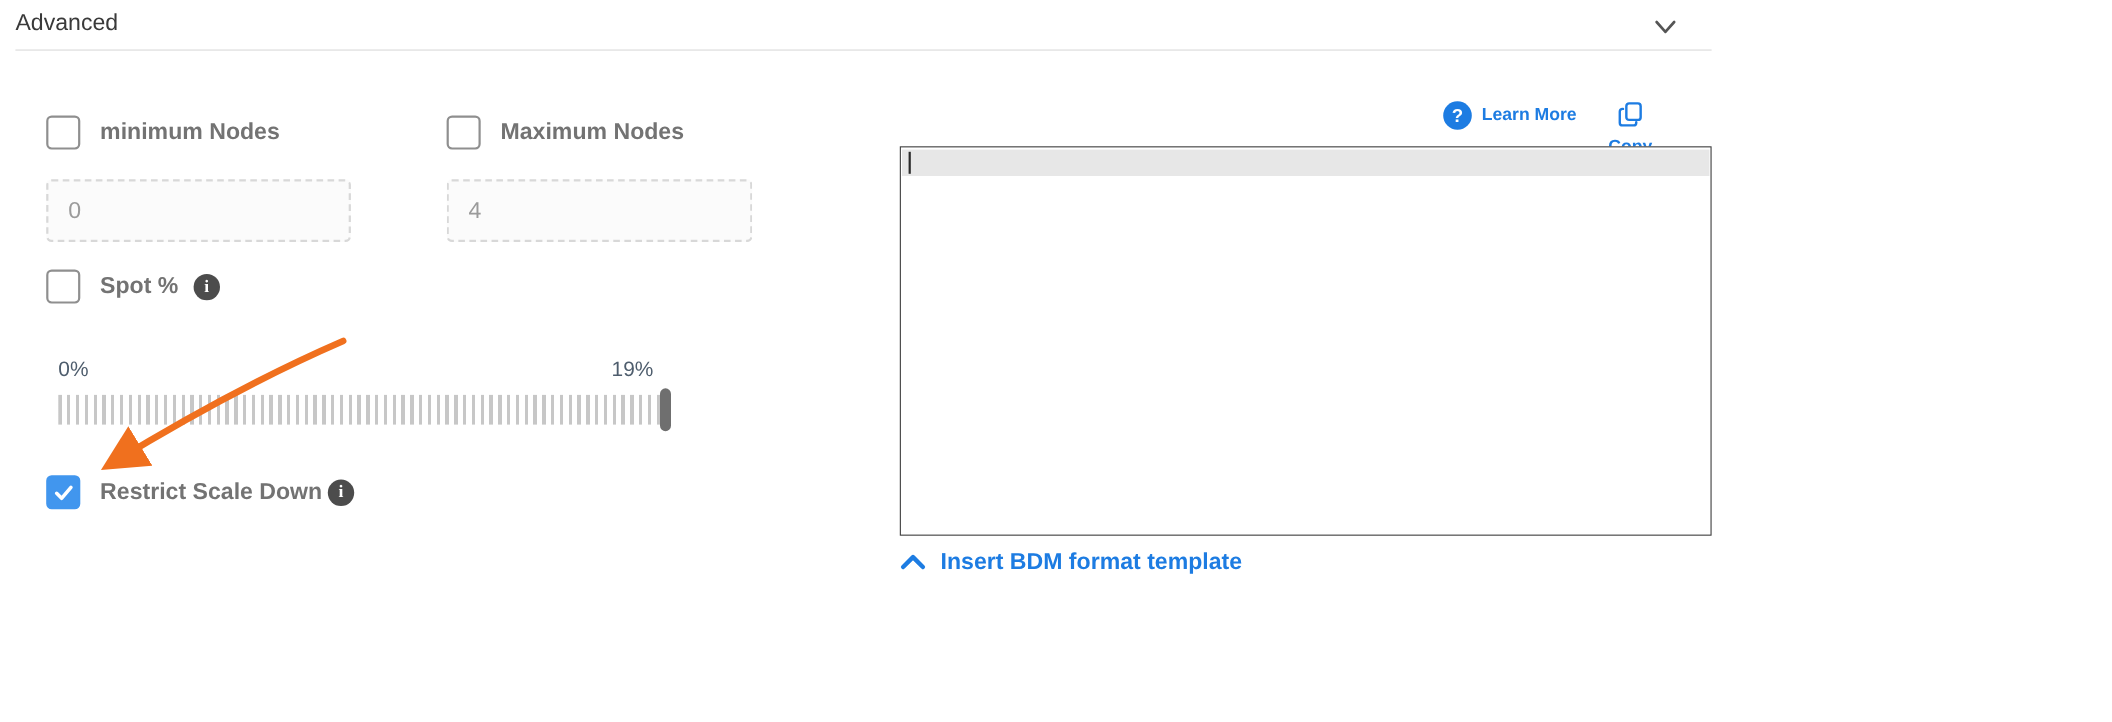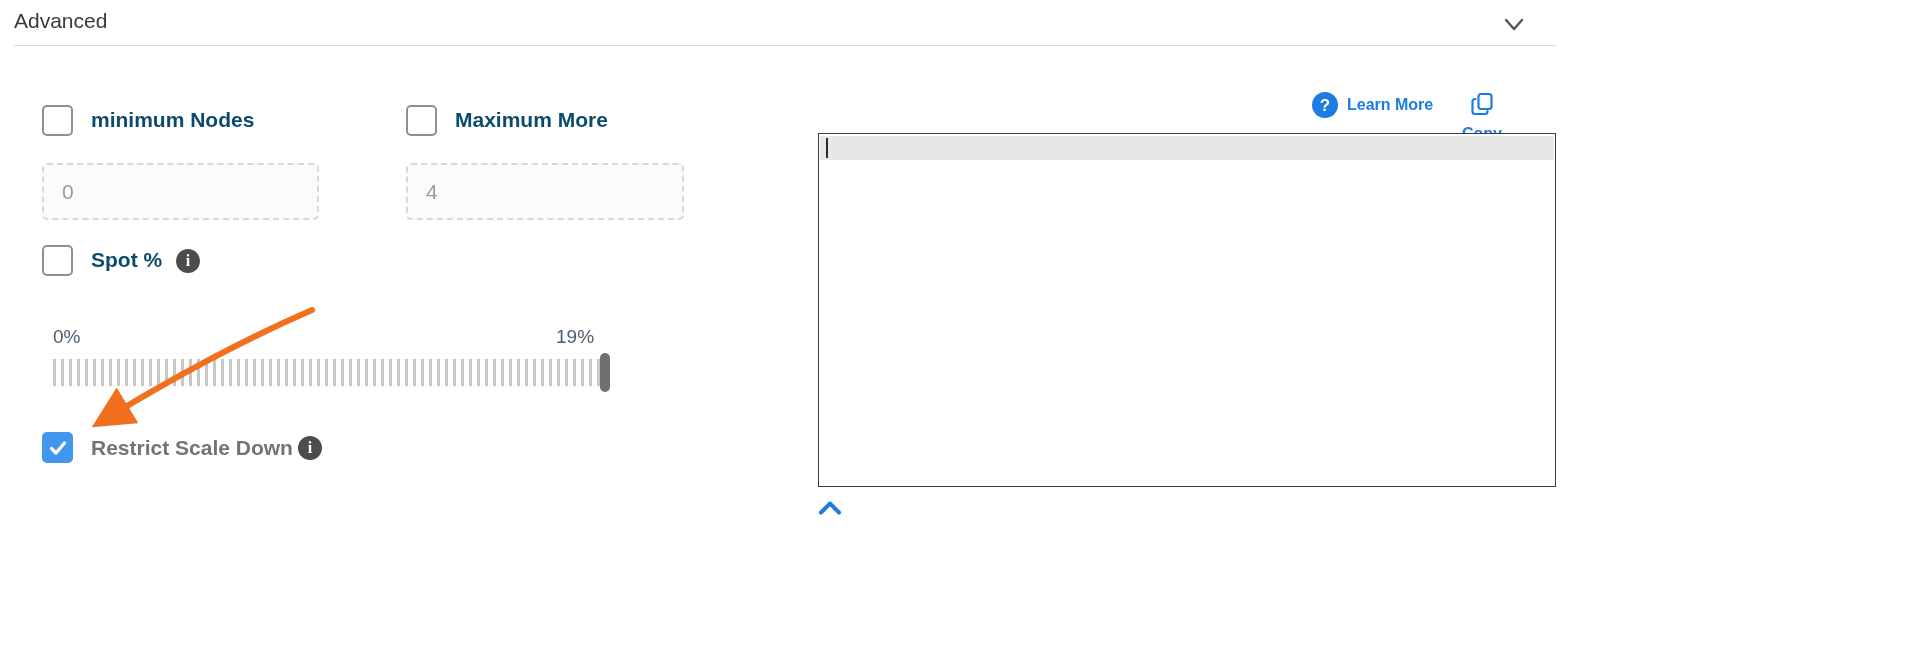--- a/index.html
+++ b/index.html
@@ -58,21 +58,21 @@
     border-color: #4196ee;
     background: #4196ee;
     display: flex;
     align-items: center;
     justify-content: center;
   }
   .cb-label {
     position: absolute;
     font-size: 21px;
     font-weight: 600;
-    color: #0c4a6e;
+    color: #737373;
   }
 
   
   .dashed-input {
     position: absolute;
     border: 2px dashed #d8d8d8;
     border-radius: 5px;
     background: #fbfbfb;
     font-family: "Liberation Sans", sans-serif;
     font-size: 21px;
@@ -220,21 +220,21 @@
     <svg width="26" height="26" viewBox="0 0 26 26" fill="none">
       <polyline points="5,9 13,18 21,9" stroke="#555555" stroke-width="2.4" stroke-linecap="round" stroke-linejoin="round"></polyline>
     </svg>
   </div>
   <div class="divider"></div>
 
   <div class="checkbox" style="left:42px; top:105px;"></div>
   <div class="cb-label" style="left:91px; top:108px;">minimum Nodes</div>
 
   <div class="checkbox" style="left:406px; top:105px;"></div>
-  <div class="cb-label" style="left:455px; top:108px;">Maximum More</div>
+  <div class="cb-label" style="left:455px; top:108px;">Maximum Nodes</div>
 
   <input class="dashed-input" style="left: 42px; top: 163px; width: 277px; height: 57px;" placeholder="0">
   <input class="dashed-input" style="left: 406px; top: 163px; width: 278px; height: 57px;" placeholder="4">
 
   <div class="checkbox" style="left:42px; top:245px;"></div>
   <div class="cb-label" style="left:91px; top:248px;">Spot %</div>
   <div class="info-icon" style="left:176px; top:249px;">i</div>
 
   <div class="slider-label" style="left:53px; top:326px;">0%</div>
   <div class="slider-label" style="left:556px; top:326px;">19%</div>
@@ -276,15 +276,16 @@
   <div class="editor">
     <div class="active-line"></div>
     <div class="cursor"></div>
     <span></span>
   </div>
 
   <div class="insert-link">
     <svg width="24" height="18" viewBox="0 0 24 18" fill="none">
       <polyline points="3,13.5 12,4.5 21,13.5" stroke="#1d7ce2" stroke-width="4" stroke-linecap="round" stroke-linejoin="round"></polyline>
     </svg>
+    <span class="link-text">Insert BDM format template</span>
   </div>
 
 </div>
 
 </body></html>

